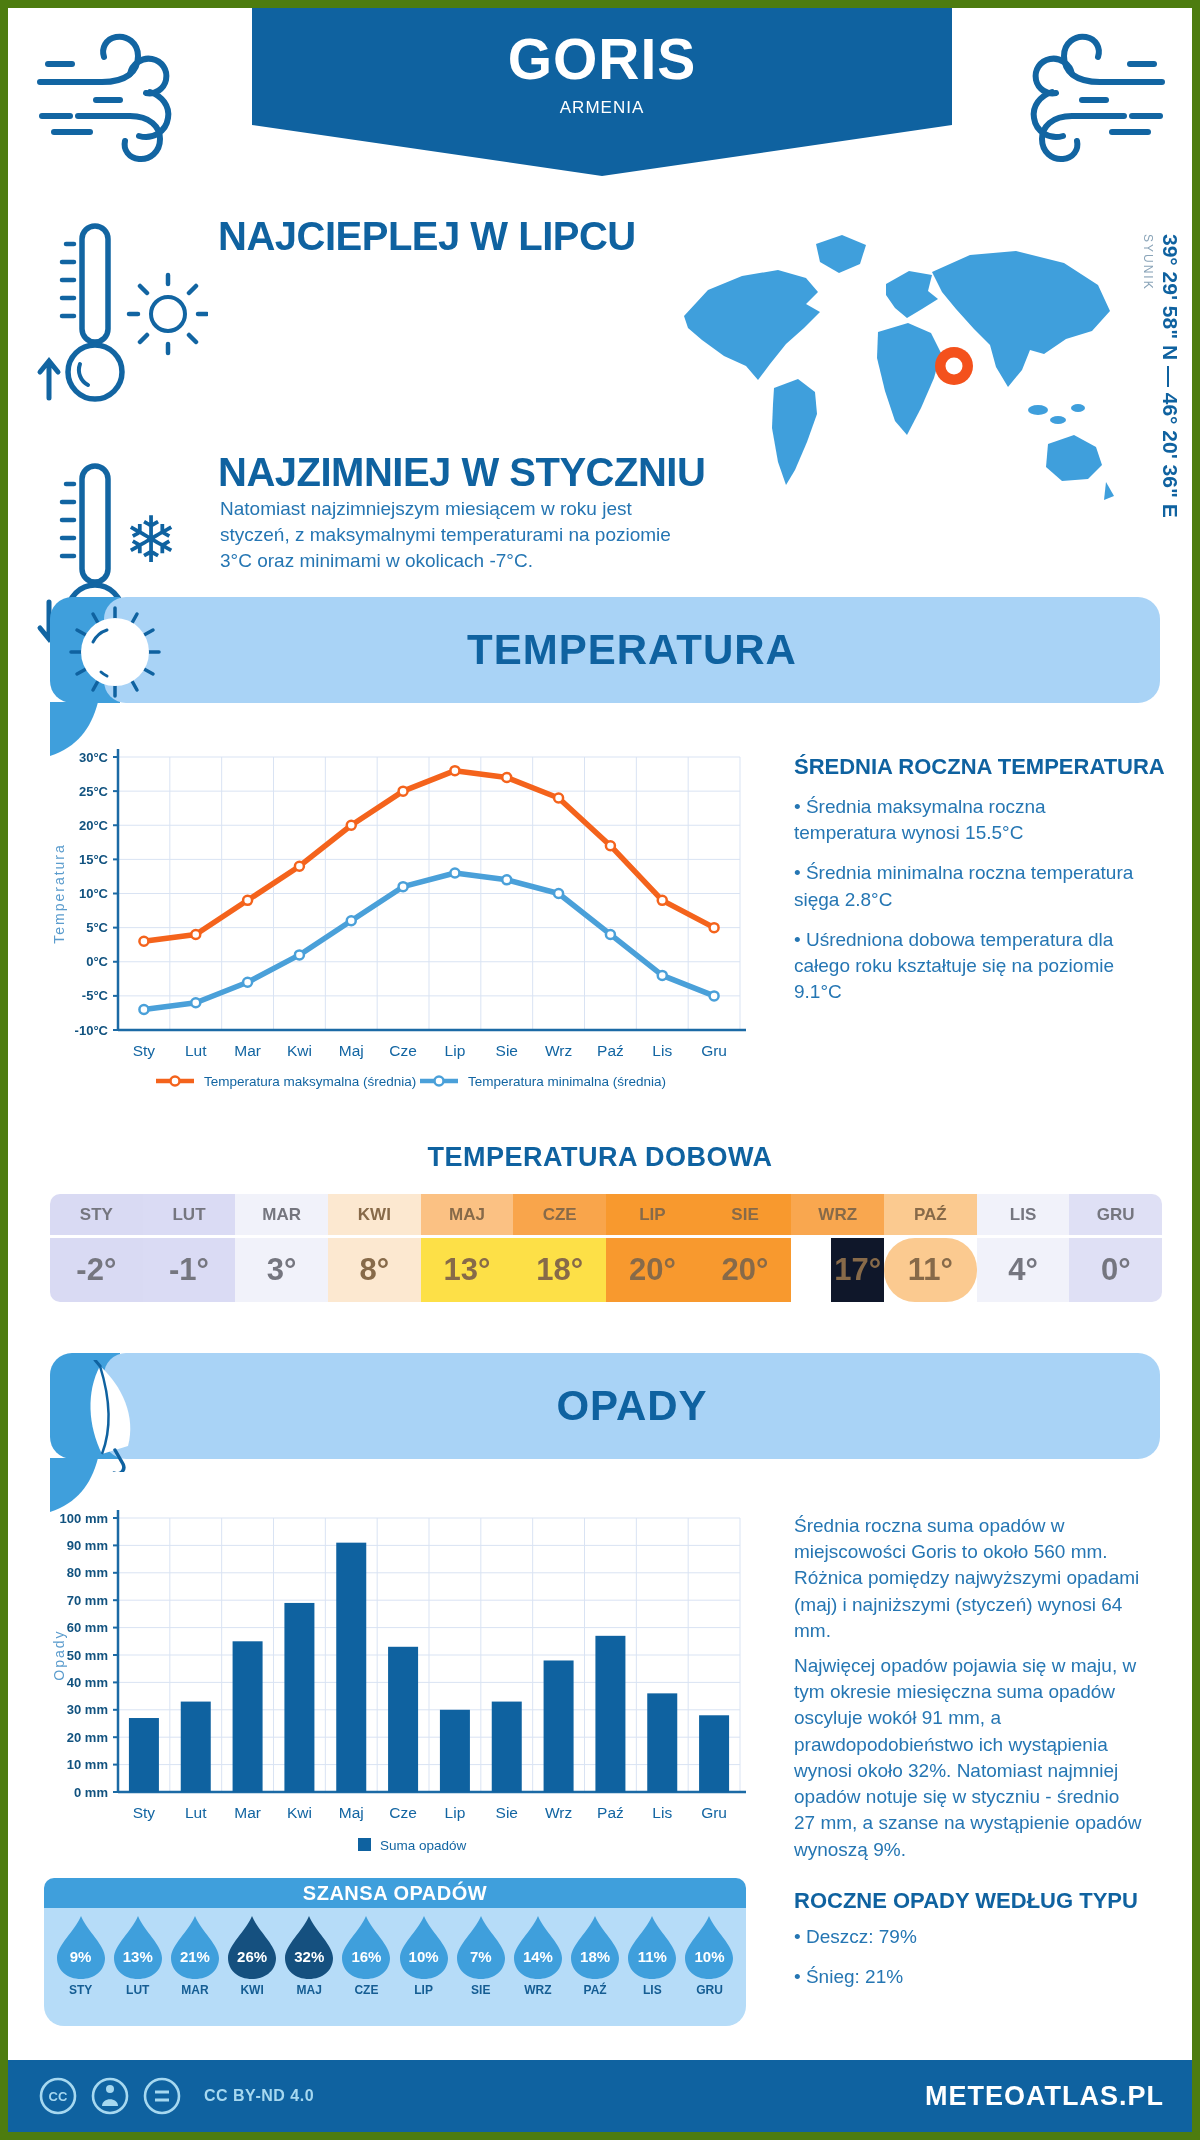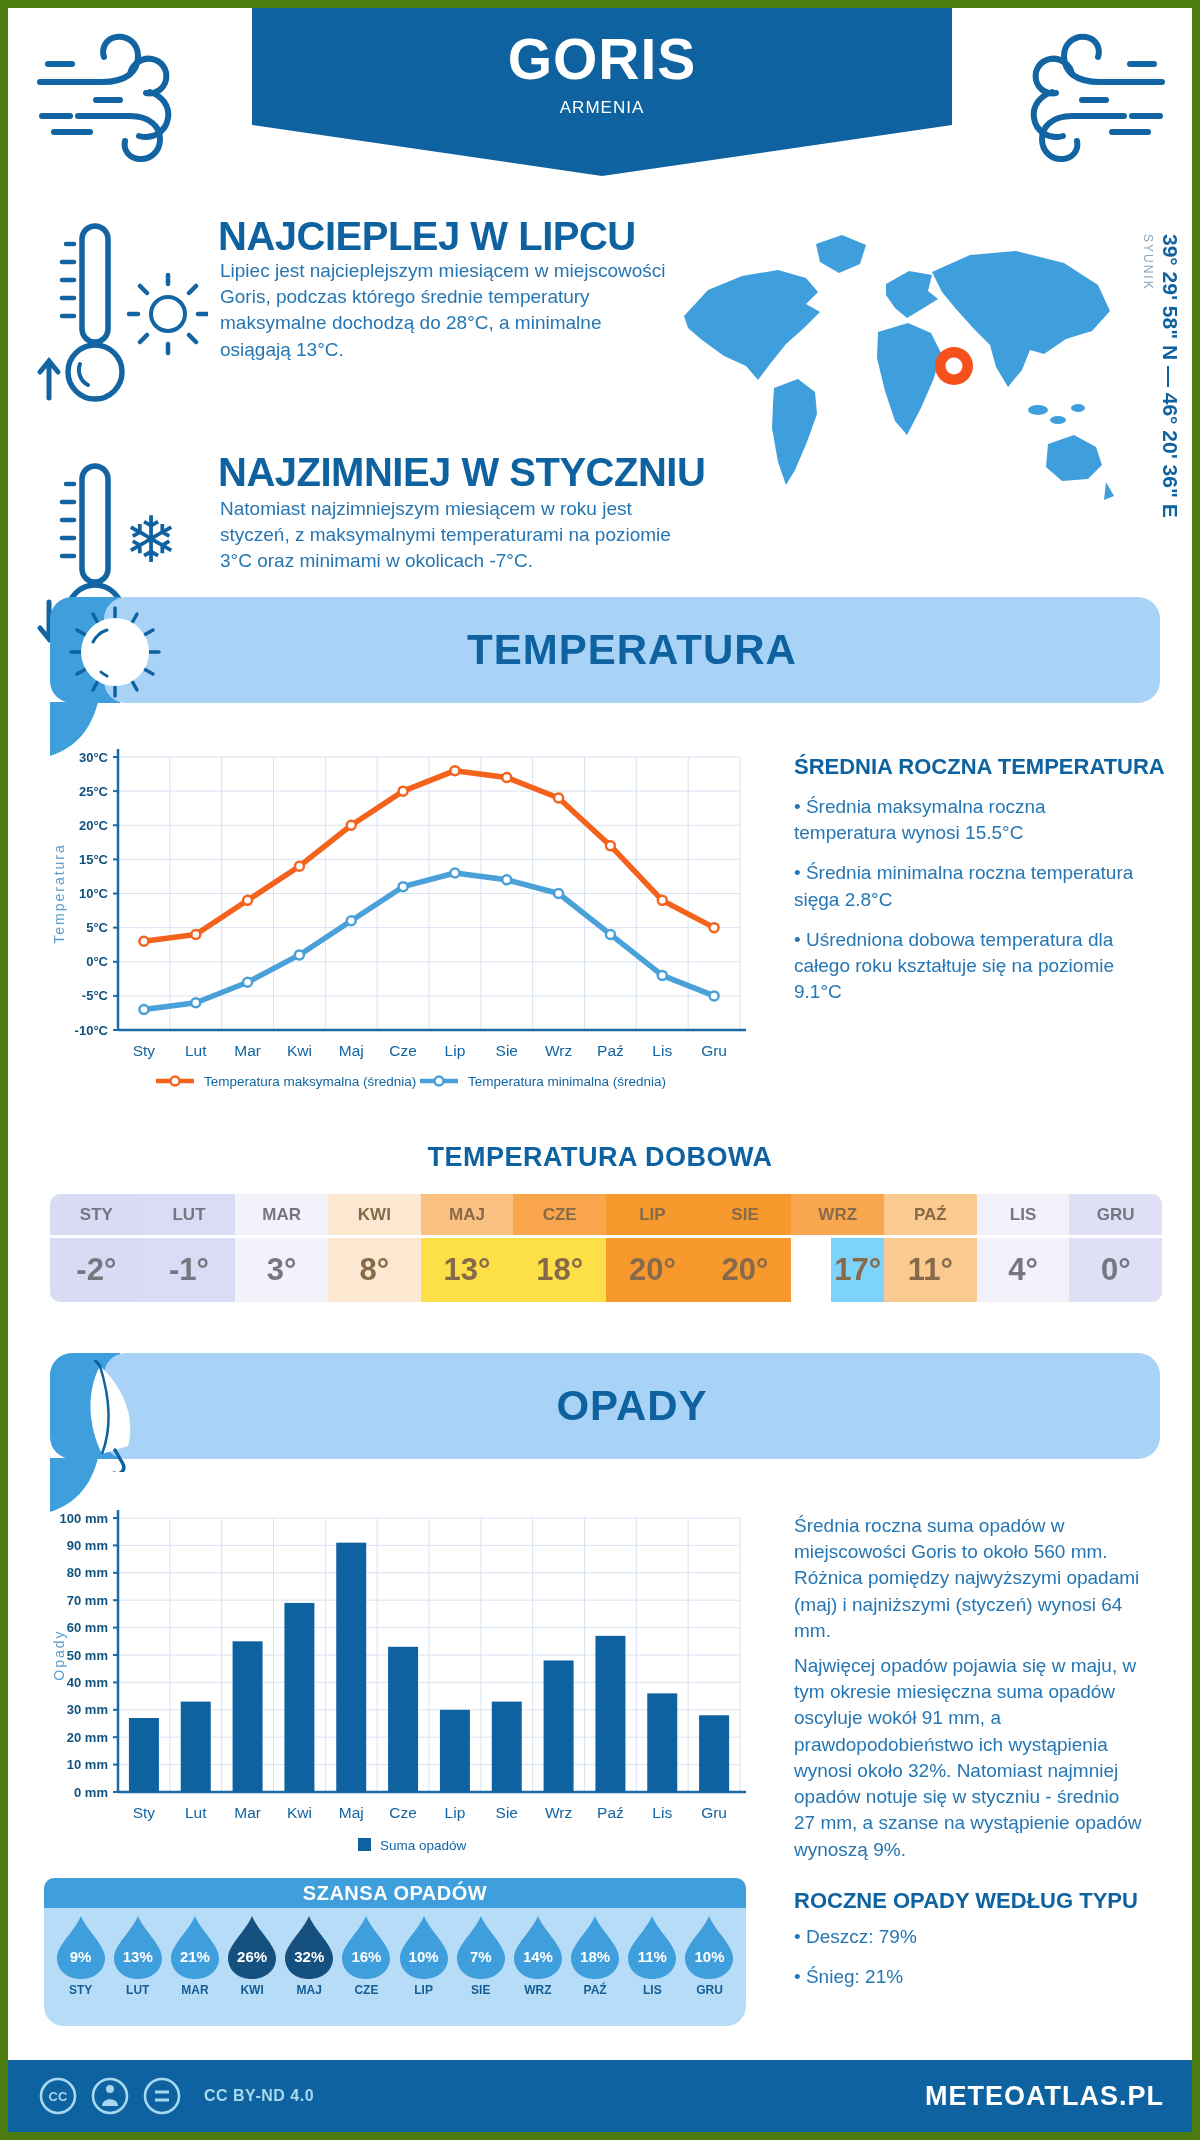--- a/index.html
+++ b/index.html
@@ -114,21 +114,20 @@
     <circle cx="59" cy="152" r="27"></circle>
     <path d="M44,144 a17,17 0 0 0 8,21" stroke-width="4"></path>
     <path d="M30,24 h8 M26,42 h12 M26,60 h12 M26,78 h12 M26,96 h12" stroke-width="4.5"></path>
     <path d="M13,178 v-36 M4,152 l9,-11 l9,11" stroke-width="5"></path>
   </svg>
   <svg class="abs" style="left:118px;top:258px" width="82" height="92" viewBox="0 0 82 92" fill="none" stroke="#1265a2" stroke-width="4" stroke-linecap="round">
     <circle cx="42" cy="48" r="17"></circle>
     <path d="M42,18 v-9 M63,27 l7,-7 M72,48 h9 M63,69 l7,7 M42,78 v9 M21,69 l-7,7 M12,48 h-9 M21,27 l-7,-7" stroke-width="4.5"></path>
   </svg>
   <div class="sec-title" style="left:210px;top:206px">NAJCIEPLEJ W LIPCU</div>
-  <div class="sec-text" style="left:212px;top:250px;width:452px">Lipiec jest najcieplejszym miesiącem w miejscowości Goris, podczas którego średnie temperatury maksymalne dochodzą do 28°C, a minimalne osiągają 13°C.</div>
 
   <svg class="abs" style="left:28px;top:452px" width="110" height="188" viewBox="0 0 110 188" fill="none" stroke="#1265a2" stroke-width="5.5" stroke-linecap="round">
     <rect x="46" y="6" width="26" height="116" rx="13"></rect>
     <circle cx="59" cy="152" r="27"></circle>
     <path d="M44,144 a17,17 0 0 0 8,21" stroke-width="4"></path>
     <path d="M30,24 h8 M26,42 h12 M26,60 h12 M26,78 h12 M26,96 h12" stroke-width="4.5"></path>
     <path d="M13,142 v36 M4,168 l9,11 l9,-11" stroke-width="5"></path>
   </svg>
   <div class="abs snow" style="left:116px;top:500px">❄</div>
   <div class="sec-title" style="left:210px;top:442px">NAJZIMNIEJ W STYCZNIU</div>
@@ -297,25 +296,25 @@
       <div class="mcol">
         <div class="mhead" style="background: rgb(248, 153, 46); color: rgb(135, 106, 73);">LIP</div>
         <div class="mval" style="background: rgb(248, 153, 46); color: rgb(135, 106, 73);">20°</div>
       </div>
       <div class="mcol">
         <div class="mhead" style="background: rgb(248, 153, 46); color: rgb(135, 106, 73);">SIE</div>
         <div class="mval" style="background: rgb(248, 153, 46); color: rgb(135, 106, 73);">20°</div>
       </div>
       <div class="mcol">
         <div class="mhead" style="background: rgb(249, 167, 79); color: rgb(135, 106, 73);">WRZ</div>
-        <div class="mval" style="background: #7dd3fc; color: rgb(135, 106, 73); margin-left: 40px;">17°</div>
+        <div class="mval" style="background: #0f172a; color: rgb(135, 106, 73); margin-left: 40px;">17°</div>
       </div>
       <div class="mcol">
         <div class="mhead" style="background: rgb(251, 202, 144); color: rgb(135, 106, 73);">PAŹ</div>
-        <div class="mval" style="background: rgb(251, 202, 144); color: rgb(135, 106, 73);">11°</div>
+        <div class="mval" style="background: rgb(251, 202, 144); color: rgb(135, 106, 73); border-radius: 31px;">11°</div>
       </div>
       <div class="mcol">
         <div class="mhead" style="background: rgb(241, 242, 250); color: rgb(117, 118, 127);">LIS</div>
         <div class="mval" style="background: rgb(241, 242, 250); color: rgb(117, 118, 127);">4°</div>
       </div>
       <div class="mcol">
         <div class="mhead" style="background: rgb(223, 224, 245); color: rgb(117, 118, 127);">GRU</div>
         <div class="mval" style="background: rgb(223, 224, 245); color: rgb(117, 118, 127);">0°</div>
       </div>
     </div>

